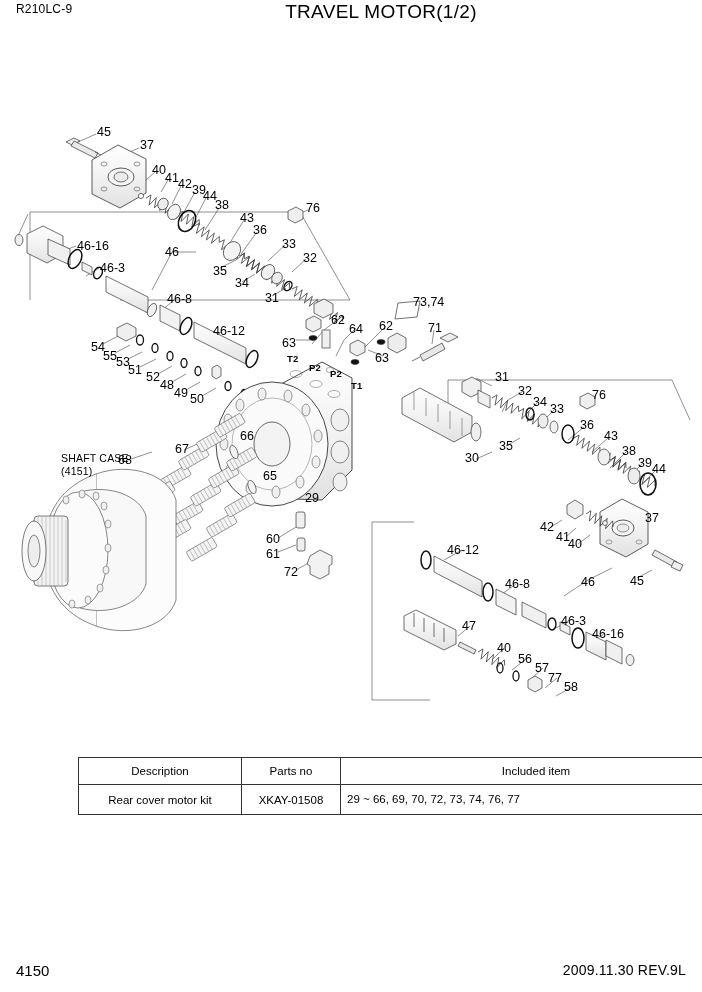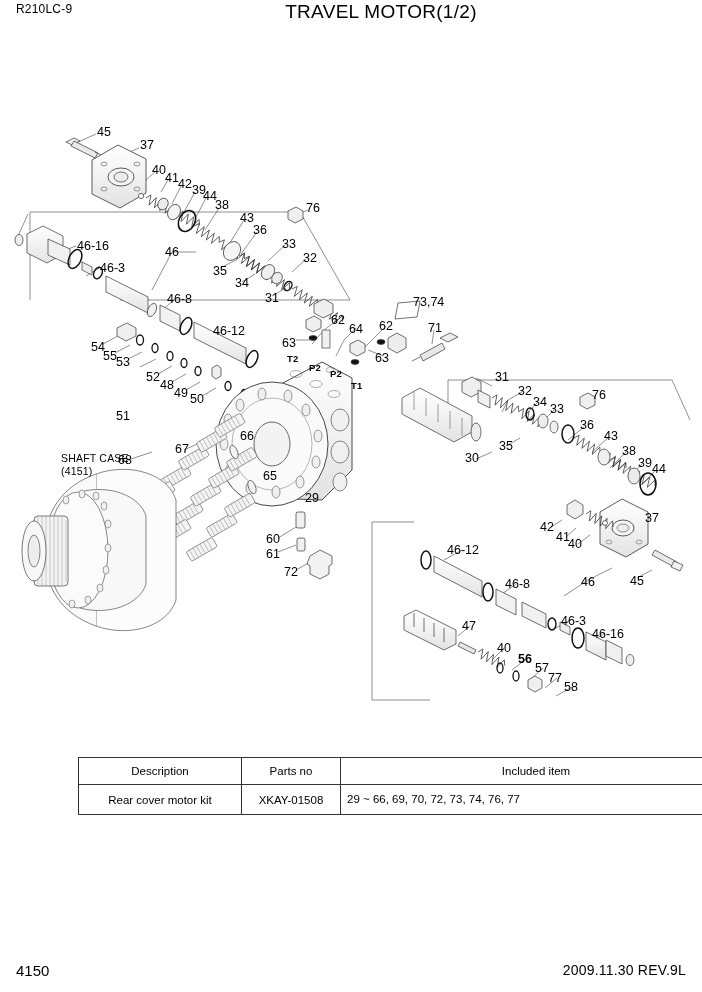--- a/index.html
+++ b/index.html
@@ -504,21 +504,21 @@
         <div class="cal" style="left: 235px; top: 277px;">34</div>
         <div class="cal" style="left: 265px; top: 292px;">31</div>
         <div class="cal" style="left: 77px; top: 240px;">46-16</div>
         <div class="cal" style="left: 100px; top: 262px;">46-3</div>
         <div class="cal" style="left: 165px; top: 246px;">46</div>
         <div class="cal" style="left: 167px; top: 293px;">46-8</div>
         <div class="cal" style="left: 213px; top: 325px;">46-12</div>
         <div class="cal" style="left: 91px; top: 341px;">54</div>
         <div class="cal" style="left: 103px; top: 350px;">55</div>
         <div class="cal" style="left: 116px; top: 356px;">53</div>
-        <div class="cal" style="left: 116px; top: 364px; margin-top: 46px;">51</div>
+        <div class="cal" style="left: 128px; top: 364px;">51</div>
         <div class="cal" style="left: 146px; top: 371px;">52</div>
         <div class="cal" style="left: 160px; top: 379px;">48</div>
         <div class="cal" style="left: 174px; top: 387px;">49</div>
         <div class="cal" style="left: 190px; top: 393px;">50</div>
         <div class="cal" style="left: 413px; top: 296px;">73,74</div>
         <div class="cal" style="left: 428px; top: 322px;">71</div>
         <div class="cal" style="left: 331px; top: 314px;">62</div>
         <div class="cal" style="left: 349px; top: 323px;">64</div>
         <div class="cal" style="left: 379px; top: 320px;">62</div>
         <div class="cal" style="left: 282px; top: 337px;">63</div>
@@ -548,21 +548,21 @@
         <div class="cal" style="left: 568px; top: 538px;">40</div>
         <div class="cal" style="left: 645px; top: 512px;">37</div>
         <div class="cal" style="left: 630px; top: 575px;">45</div>
         <div class="cal" style="left: 581px; top: 576px;">46</div>
         <div class="cal" style="left: 447px; top: 544px;">46-12</div>
         <div class="cal" style="left: 505px; top: 578px;">46-8</div>
         <div class="cal" style="left: 561px; top: 615px;">46-3</div>
         <div class="cal" style="left: 592px; top: 628px;">46-16</div>
         <div class="cal" style="left: 462px; top: 620px;">47</div>
         <div class="cal" style="left: 497px; top: 642px;">40</div>
-        <div class="cal" style="left: 518px; top: 653px; font-weight: bold;">56</div>
+        <div class="cal" style="left: 518px; top: 653px;">56</div>
         <div class="cal" style="left: 535px; top: 662px;">57</div>
         <div class="cal" style="left: 548px; top: 672px;">77</div>
         <div class="cal" style="left: 564px; top: 681px;">58</div>
       </div>
   </div>
 
   <table id="parts-table">
     <thead>
       <tr>
         <th class="col-desc">Description</th>

